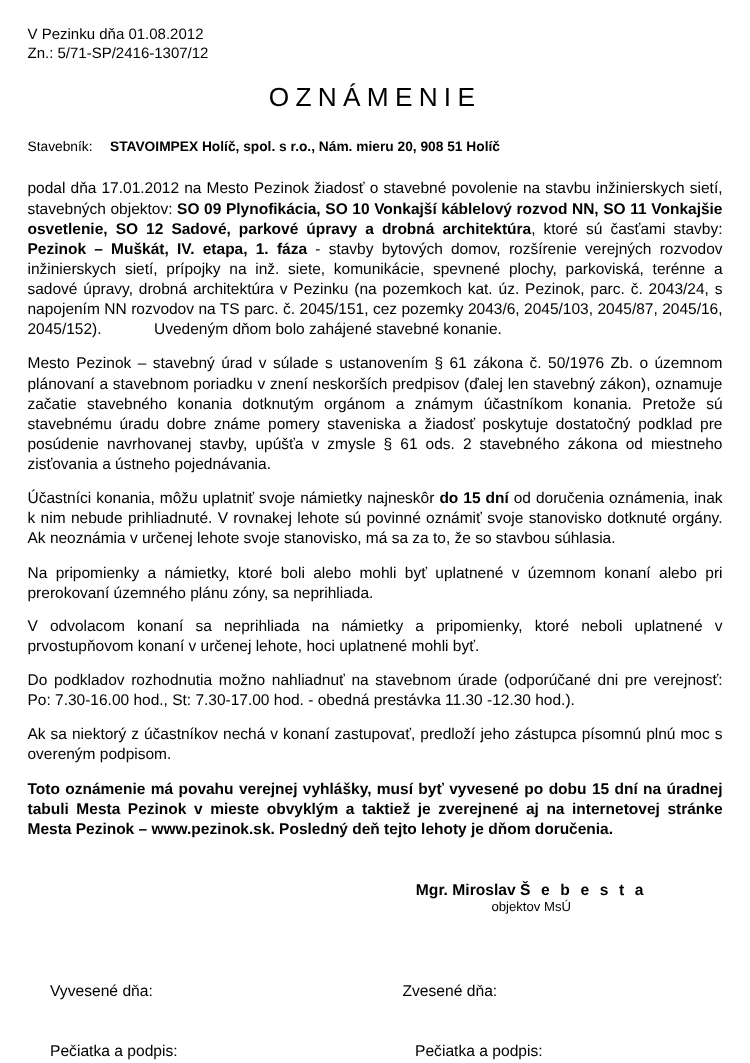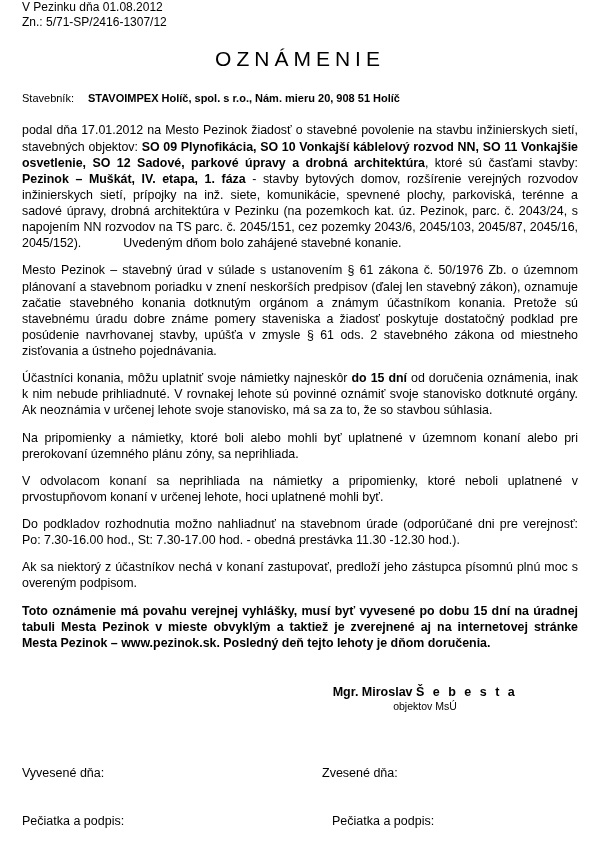--- a/index.html
+++ b/index.html
@@ -47,21 +47,21 @@
     height: 0;
   }
   .org-dept {
     text-align: center;
     font-size: 11px;
     line-height: 1.2;
     margin: 1px 0 0 0;
   }
   
   .meta {
-    margin: 0 0 0 22px;
+    margin: 20px 0 0 22px;
     font-size: 12px;
     line-height: 1.25;
   }
   .meta div { white-space: nowrap; }
   
   .doc-title {
     text-align: center;
     font-size: 21px;
     letter-spacing: 5px;
     font-weight: normal;
@@ -118,21 +118,21 @@
     position: absolute;
     left: 0;
     top: 766px;
     width: 600px;
     font-size: 12.5px;
   }
   .footer-row {
     display: flex;
     margin-bottom: 34px;
   }
-  .footer-col-left  { width: 310px; padding-left: 22px; box-sizing: border-box; }
+  .footer-col-left  { width: 310px; padding-left: 40px; box-sizing: border-box; }
   .footer-col-right { width: 270px; padding-left: 12px; box-sizing: border-box; }
   .footer-col-right.indent { padding-left: 22px; }
 </style>
 </head>
 <body>
 
 <div class="page">
 
 
   <div class="meta">

